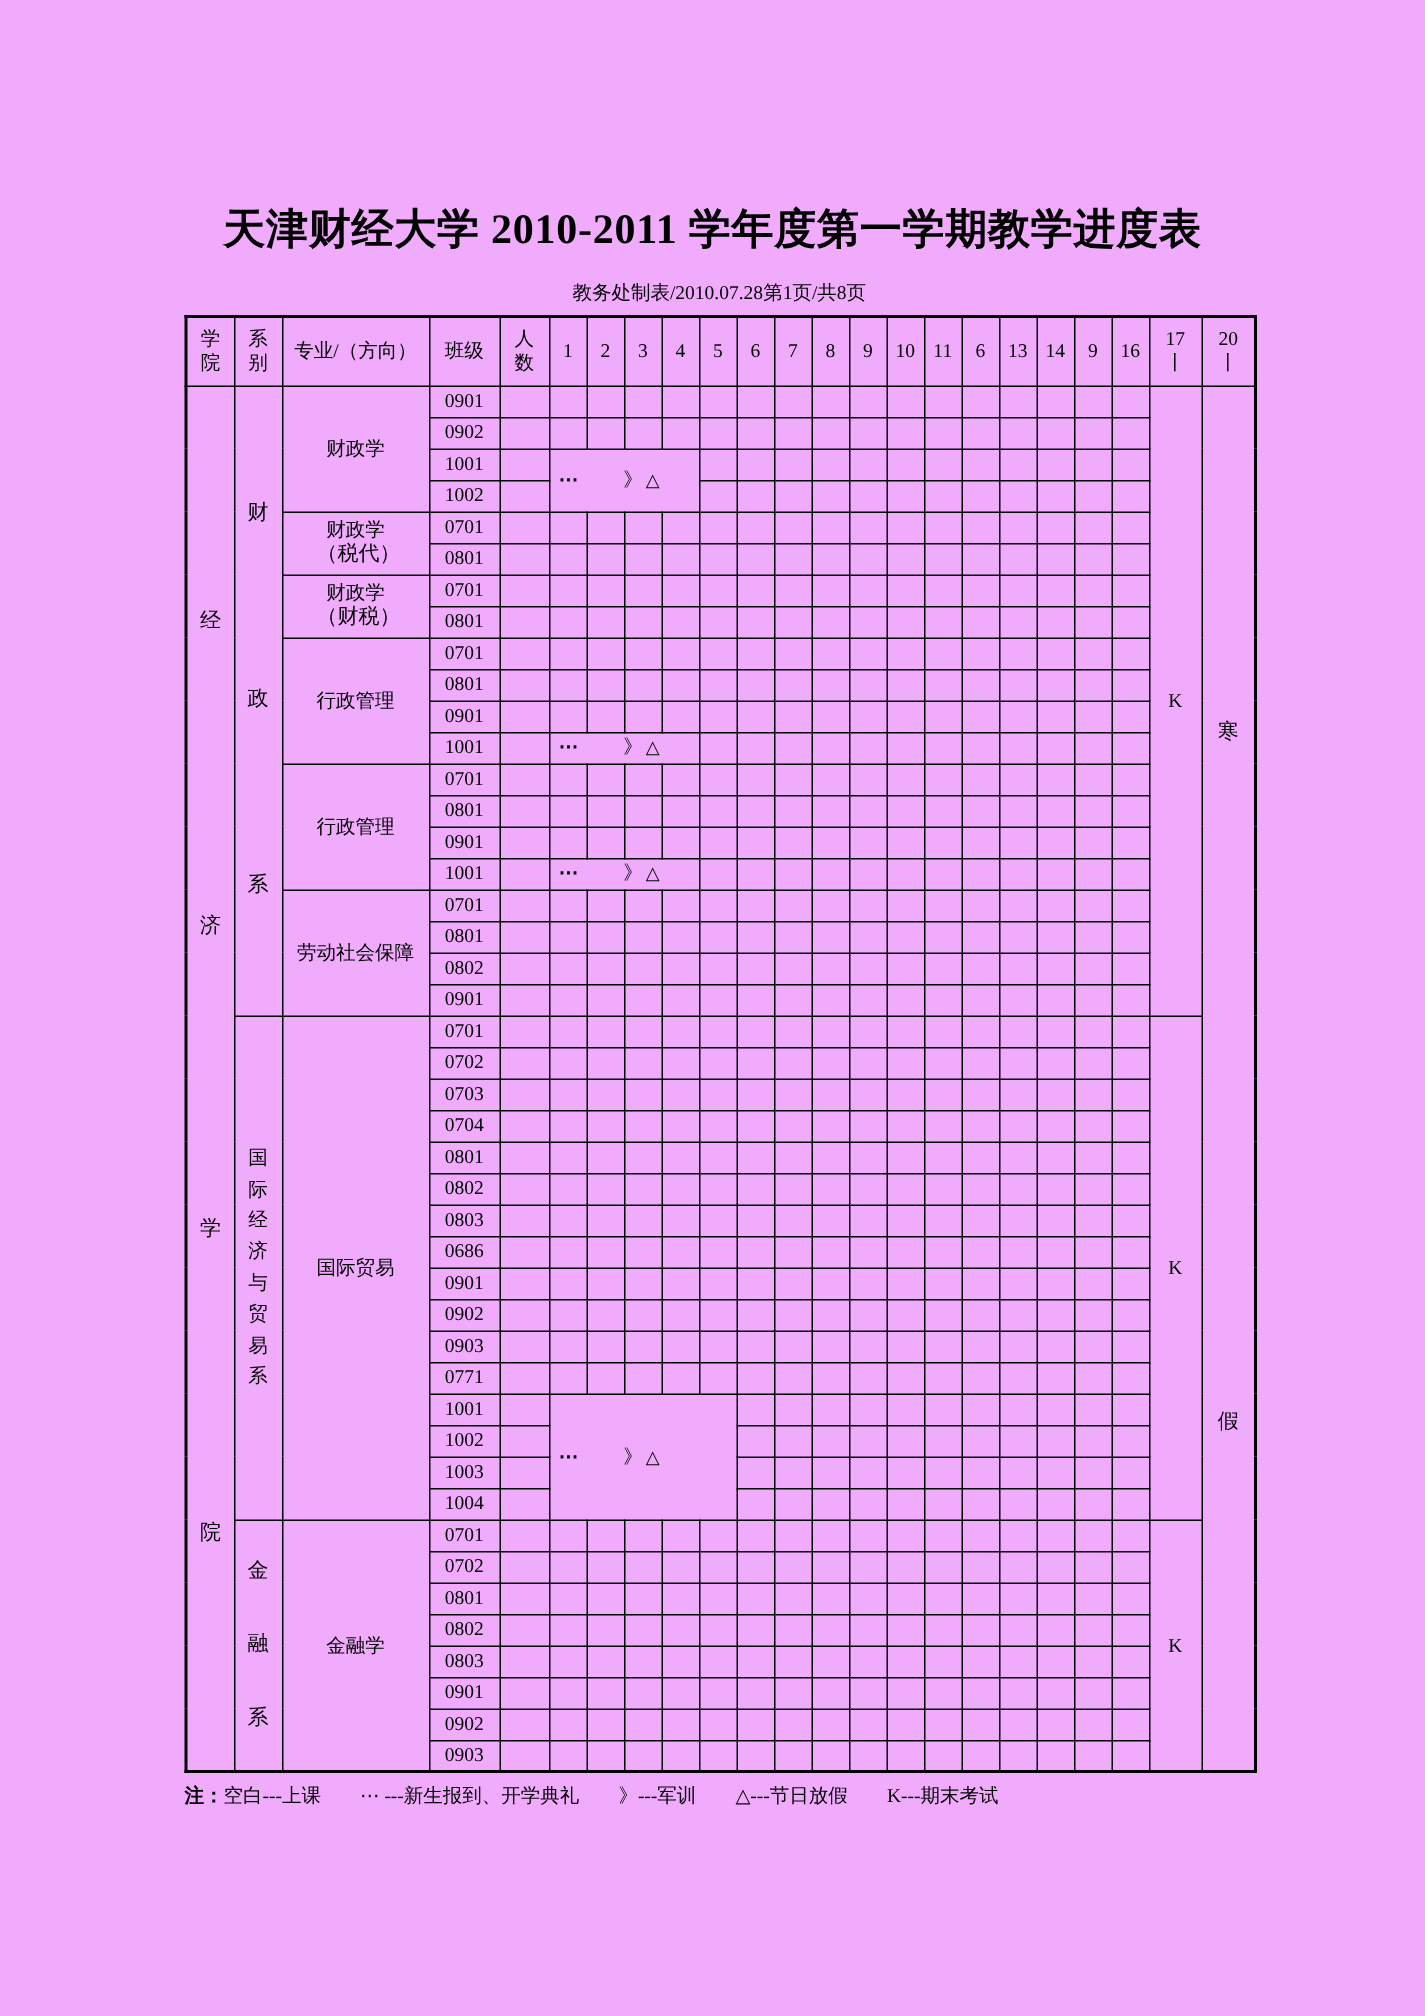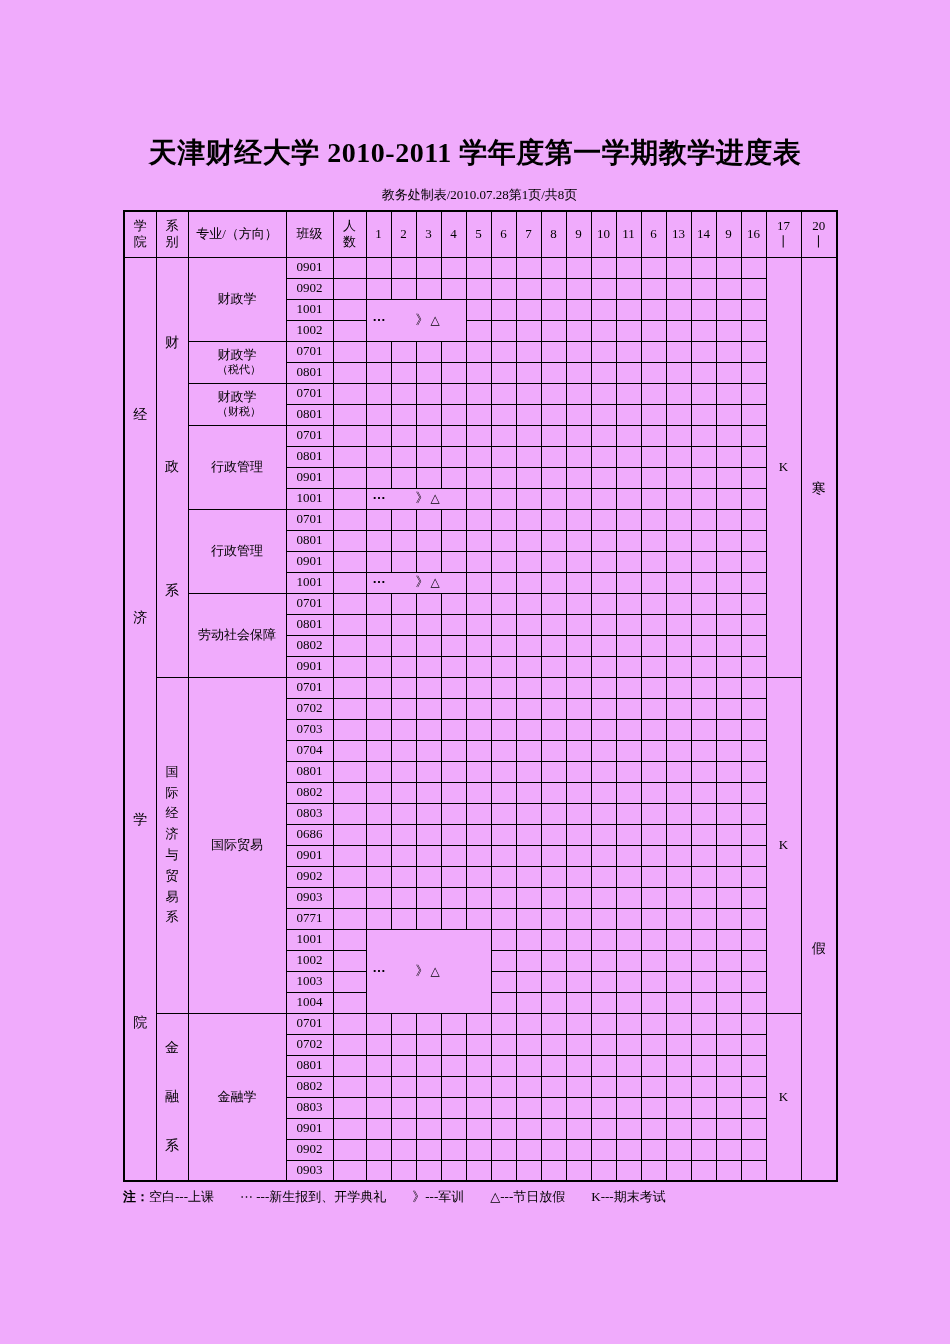--- a/index.html
+++ b/index.html
@@ -21,21 +21,21 @@
     border-collapse:collapse; table-layout:fixed; border:2px solid #000;
   }
   #schedule-table th, #schedule-table td {
     border:1px solid #000; padding:0; text-align:center; vertical-align:middle;
     font-size:13px; font-weight:normal; line-height:1.25; overflow:hidden;
   }
   thead tr { height:46px; }
   tbody tr { height:21px; }
   th { white-space:pre-line; }
   td.major { text-align:left; padding-left:6px; }
-  .major-sub { font-size:11px; padding-left:4px; }
+  .major-sub { font-size:14px; padding-left:4px; }
   .vspread {
     display:flex; flex-direction:column; justify-content:space-around;
     align-items:center; font-size:14px;
   }
   .pad-lg { padding:55px 0; }
   .pad-sm { padding:22px 0; }
   .pad-xs { padding:8px 0; }
   .vstack {
     display:flex; flex-direction:column; justify-content:center;
     align-items:center; font-size:13px; line-height:1.6;

